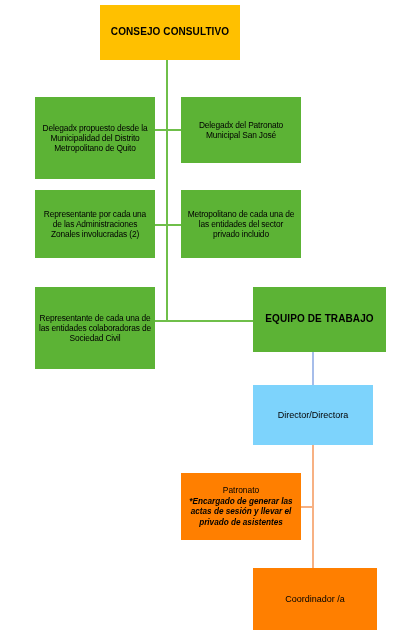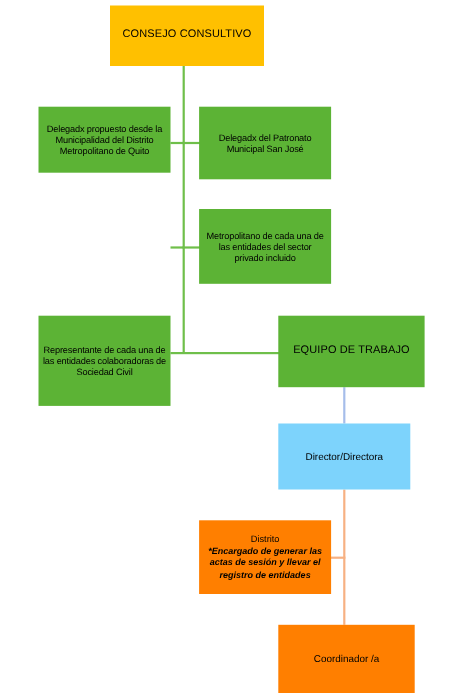--- a/index.html
+++ b/index.html
@@ -49,21 +49,21 @@
 
   
   .fill-yellow { background: #FFC000; }
   .fill-green  { background: #5CB335; }
   .fill-blue   { background: #7dd3fc; }
   .fill-orange { background: #FF7F00; }
 
   
   .t-head {
     font-size: 10px;
-    font-weight: normal;
+    font-weight: bold;
     letter-spacing: 0.1px;
   }
   .t-body {
     font-size: 8.4px;
     font-weight: normal;
     letter-spacing: -0.15px;
   }
   .t-plain {
     font-size: 9px;
     font-weight: normal;
@@ -103,47 +103,50 @@
   <div class="conn c-blue" style="left:312px; top:352px; width:2.4px; height:33px;"></div>
 
   <div class="conn c-orange" style="left:312px; top:445px; width:2.4px; height:123px;"></div>
 
   <div class="conn c-orange" style="left:300px; top:506px; width:14px; height:1.8px;"></div>
 
   <div class="node fill-yellow t-head" style="left:100px; top:5px; width:140px; height:55px;">
     <span class="ttl">CONSEJO CONSULTIVO</span>
   </div>
 
-  <div class="node fill-green t-body" style="left:35px; top:97px; width:120px; height:60px;align-items:flex-end;">
+  <div class="node fill-green t-body" style="left:35px; top:97px; width:120px; height:82px;align-items:flex-end;">
     <span class="ttl">Delegadx propuesto desde la Municipalidad del Distrito Metropolitano de Quito</span>
   </div>
 
   <div class="node fill-green t-body" style="left:181px; top:97px; width:120px; height:66px;">
     <span class="ttl">Delegadx del Patronato Municipal San José</span>
   </div>
 
+  <div class="node fill-green t-body" style="left:35px; top:190px; width:120px; height:68px;">
+    <span class="ttl">Representante por cada una de las Administraciones Zonales involucradas (2)</span>
+  </div>
 
   <div class="node fill-green t-body" style="left:181px; top:190px; width:120px; height:68px;">
     <span class="ttl">Metropolitano de cada una de las entidades del sector privado incluido</span>
   </div>
 
   <div class="node fill-green t-body" style="left:35px; top:287px; width:120px; height:82px;">
     <span class="ttl">Representante de cada una de las entidades colaboradoras de Sociedad Civil</span>
   </div>
 
   <div class="node fill-green t-head" style="left:253px; top:287px; width:133px; height:65px;align-items:flex-end;">
     <span class="ttl">EQUIPO DE TRABAJO</span>
   </div>
 
   <div class="node fill-blue t-plain" style="left:253px; top:385px; width:120px; height:60px;">
     <span class="ttl">Director/Directora</span>
   </div>
 
   <div class="node fill-orange t-asis" style="left:181px; top:473px; width:120px; height:67px;">
-    <span class="ttl">Distrito</span>
-    <span class="sub">*Encargado de generar las actas de sesión y llevar el registro de entidades</span>
+    <span class="ttl">Patronato</span>
+    <span class="sub">*Encargado de generar las actas de sesión y llevar el privado de asistentes</span>
   </div>
 
   <div class="node fill-orange t-plain" style="left:253px; top:568px; width:124px; height:62px;">
     <span class="ttl">Coordinador /a</span>
   </div>
 
 </div>
 
 </body></html>

